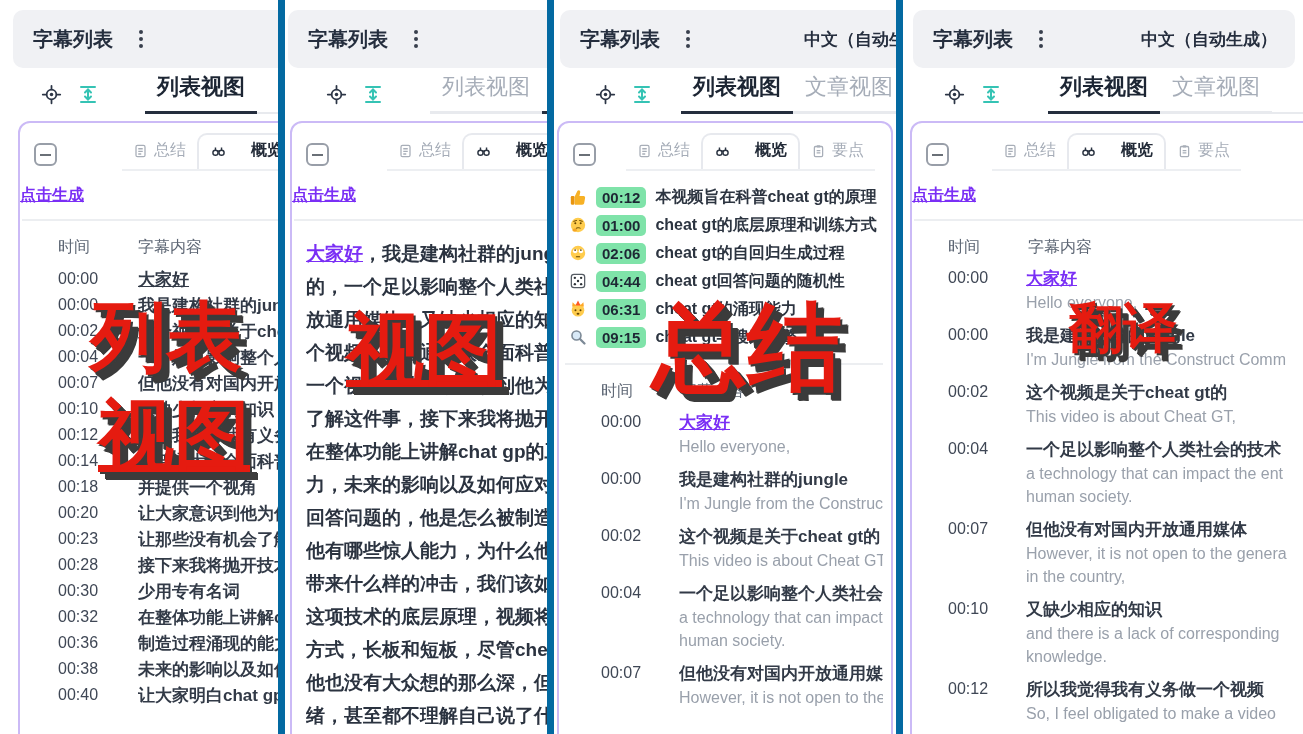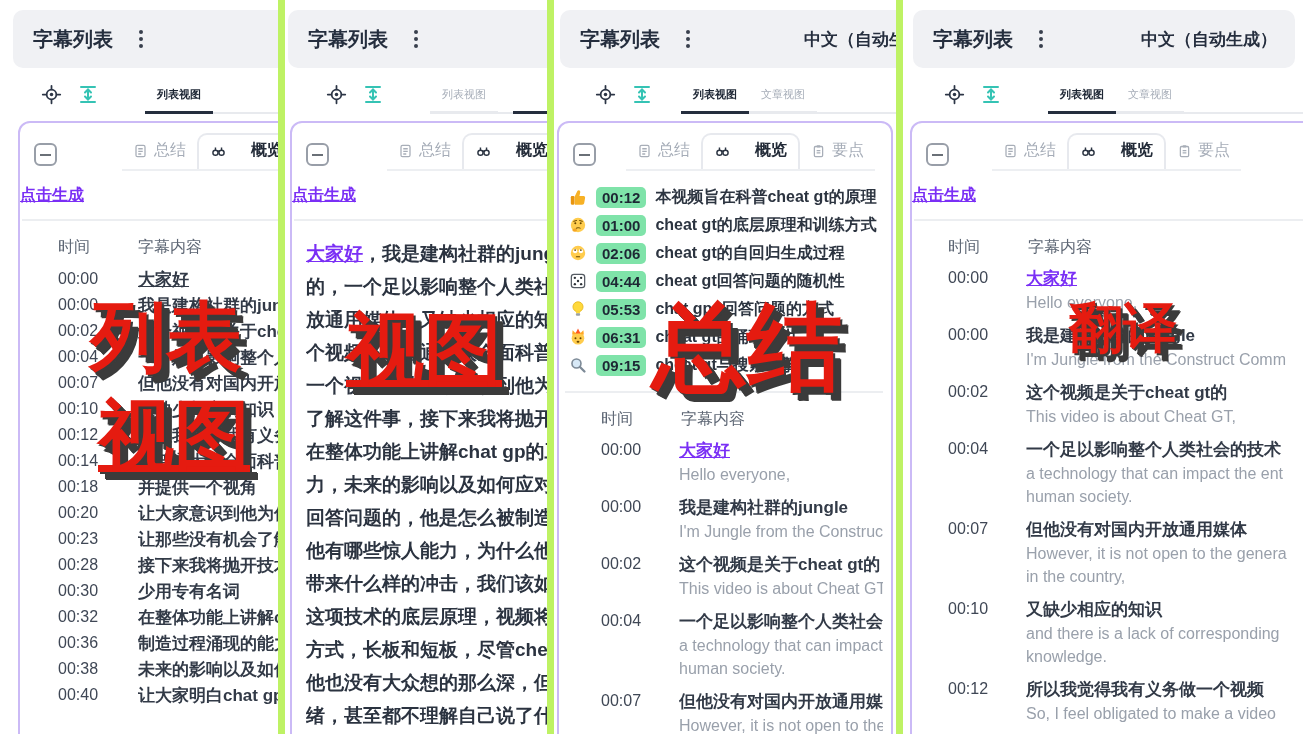--- a/index.html
+++ b/index.html
@@ -1,18 +1,18 @@
 <!DOCTYPE html>
 <html><head>
 <meta charset="utf-8">
 <style>
   * { box-sizing: border-box; margin: 0; padding: 0; }
   html,body { width:1303px; height:734px; overflow:hidden; background:#fff;
     font-family:"Liberation Sans","DejaVu Sans",sans-serif; }
-  .stage { position:relative; width:1303px; height:734px; background:#bef264;padding-left:31px; }
+  .stage { position:relative; width:1303px; height:734px; background:#0369a1;padding-left:31px; }
 
   .panel { position:absolute; top:0; height:734px; overflow:hidden; background:#fff; }
   .p1 { left:0;     width:278px; }
   .p2 { left:285px; width:262px; }
   .p3 { left:554px; width:342px; }
   .p4 { left:903px; width:400px; }
 
   
   .topbar { height:58px; background:#f0f1f4; border-radius:10px; display:flex;
     align-items:center; gap:22px; padding:0 20px; margin-top:10px; }
@@ -24,21 +24,21 @@
   .kebab { display:flex; flex-direction:column; gap:3px; padding:4px; cursor:pointer; }
   .kebab i { width:4px; height:4px; border-radius:50%; background:#39404d; display:block; }
   .tb-lang { margin-left:auto; font-size:17px; font-weight:700; color:#252e3e; white-space:nowrap; }
 
   
   .toolbar { display:flex; align-items:flex-end; margin-top:4px; padding-left:40px; height:42px; }
   .tb-icons { display:flex; gap:15px; align-items:center; padding-bottom:9px; }
   .iconbtn { width:22px; height:22px; display:flex; align-items:center; justify-content:center; cursor:pointer; }
   .tabs { display:flex; margin-left:46px; flex:1; min-width:0; }
   .p3 .tabs { margin-left:28px; }
-  .tab { font-size:11px; padding:0 12px 9px; border-bottom:3px solid transparent;
+  .tab { font-size:22px; padding:0 12px 9px; border-bottom:3px solid transparent;
     color:#a6adb8; white-space:nowrap; cursor:pointer; }
   .tab.active { color:#1c2533; border-color:#252e3e; font-weight:600; }
   .tab.inactive { border-color:#e8eaee; }
   .tab-rest { flex:1; border-bottom:2px solid #e8eaee; }
   .tab-frag { width:34px; border-bottom:3px solid #252e3e; }
 
   
   .card { position:relative; border:2px solid #cbbaf6; border-radius:12px; margin-top:7px; height:660px; overflow:hidden; }
   .p1 .card { margin-left:18px; width:452px; }
   .p2 .card { margin-left:5px;  width:425px; }
@@ -486,27 +486,20 @@
           </div>
 
           <div class="sumrow">
             <svg class="emoji">
               <use href="#die-emoji"></use>
             </svg>
             <span class="sumtime">04:44</span>
             <span class="sumtext">cheat gt回答问题的随机性</span>
           </div>
 
-          <div class="sumrow">
-            <svg class="emoji">
-              <use href="#light-bulb-emoji"></use>
-            </svg>
-            <span class="sumtime">05:53</span>
-            <span class="sumtext">chat gp t回答问题的方式</span>
-          </div>
 
           <div class="sumrow">
             <svg class="emoji">
               <use href="#exploding-head-emoji"></use>
             </svg>
             <span class="sumtime">06:31</span>
             <span class="sumtext">cheat gt的涌现能力</span>
           </div>
 
           <div class="sumrow">

